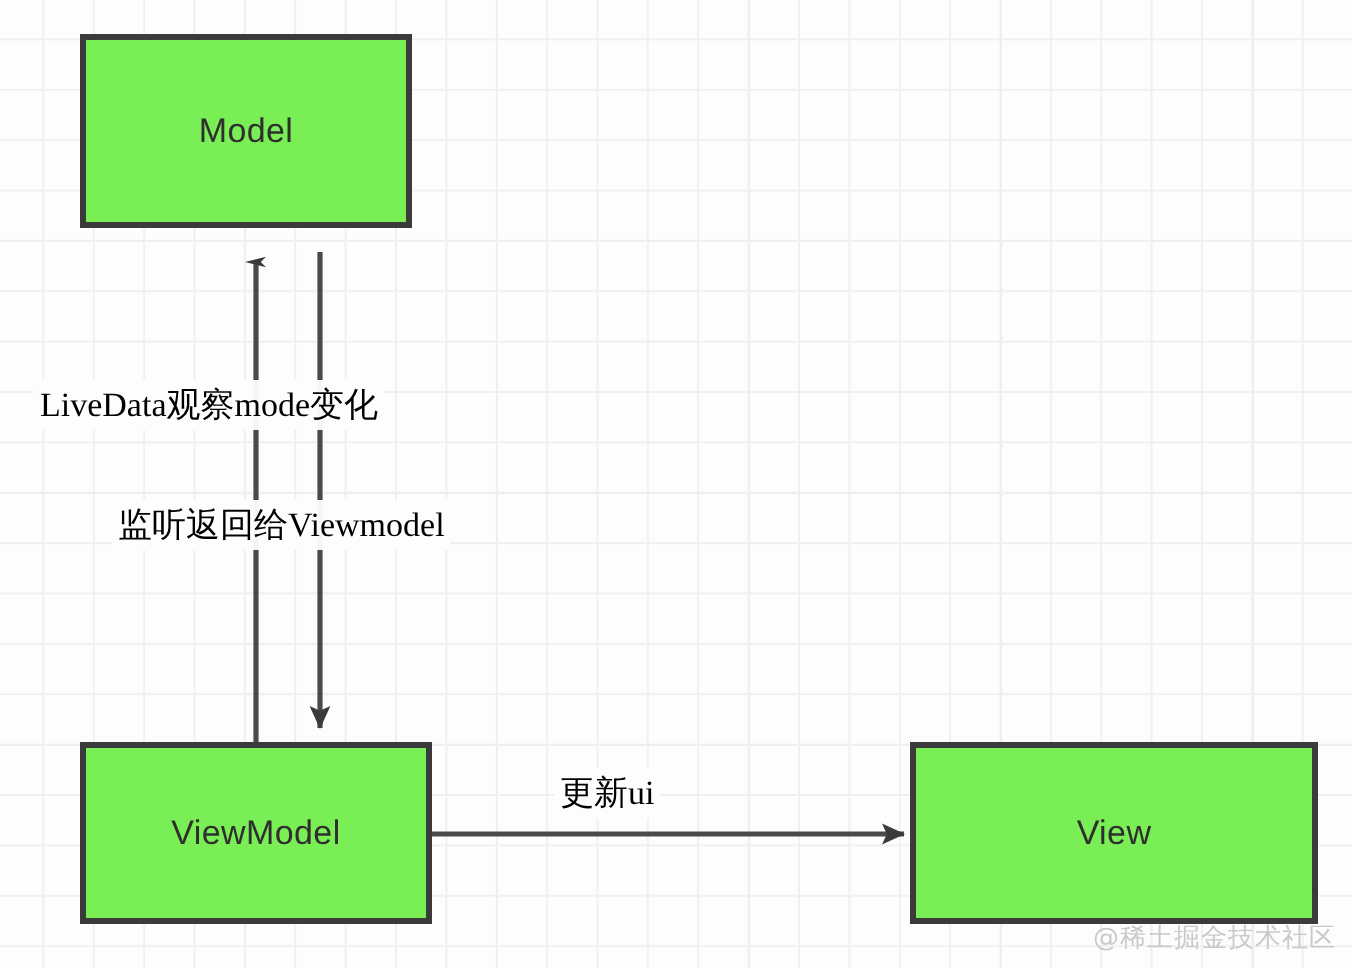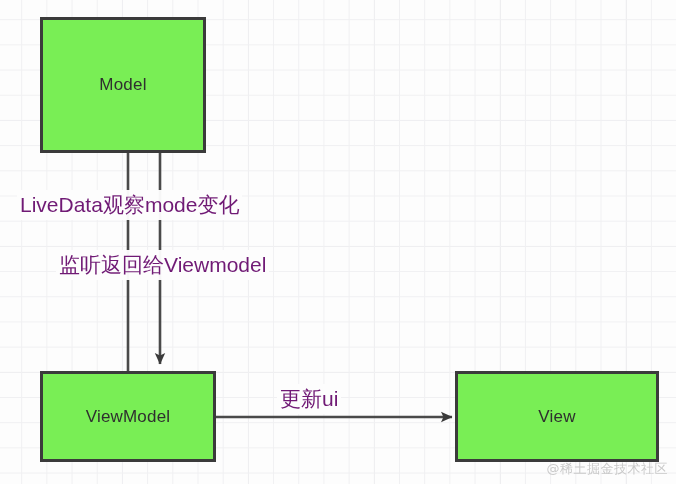--- a/index.html
+++ b/index.html
@@ -42,29 +42,29 @@
     align-items: center;
     justify-content: center;
   }
   .node-label {
     font-family: "Liberation Sans", "DejaVu Sans", sans-serif;
     font-size: 17px;
     color: #2f2f2f;
     letter-spacing: 0.2px;
     user-select: none;
   }
-  #node-model   { left: 40px;  top: 17px;  width: 166px; height: 136px; }
+  #node-model   { left: 40px;  top: 17px;  width: 166px; height: 97px; }
   #node-viewmodel { left: 40px; top: 371px; width: 176px; height: 91px; }
   #node-view    { left: 455px; top: 371px; width: 204px; height: 91px; }
 
   .edge-label {
     position: absolute;
-    font-family: Liberation Sans, sans-serif;
-    font-size: 21px;
-    color: #701a75;
+    font-family: Liberation Serif, serif;
+    font-size: 17px;
+    color: #000000;
     white-space: nowrap;
     background: rgba(253,253,253,0.96);
     padding: 1px 3px;
     user-select: none;
   }
   #label-livedata { left: 17px;  top: 190px; }
   #label-listen   { left: 56px;  top: 250px; }
   #label-update   { left: 277px; top: 384px; }
 
   .watermark {

